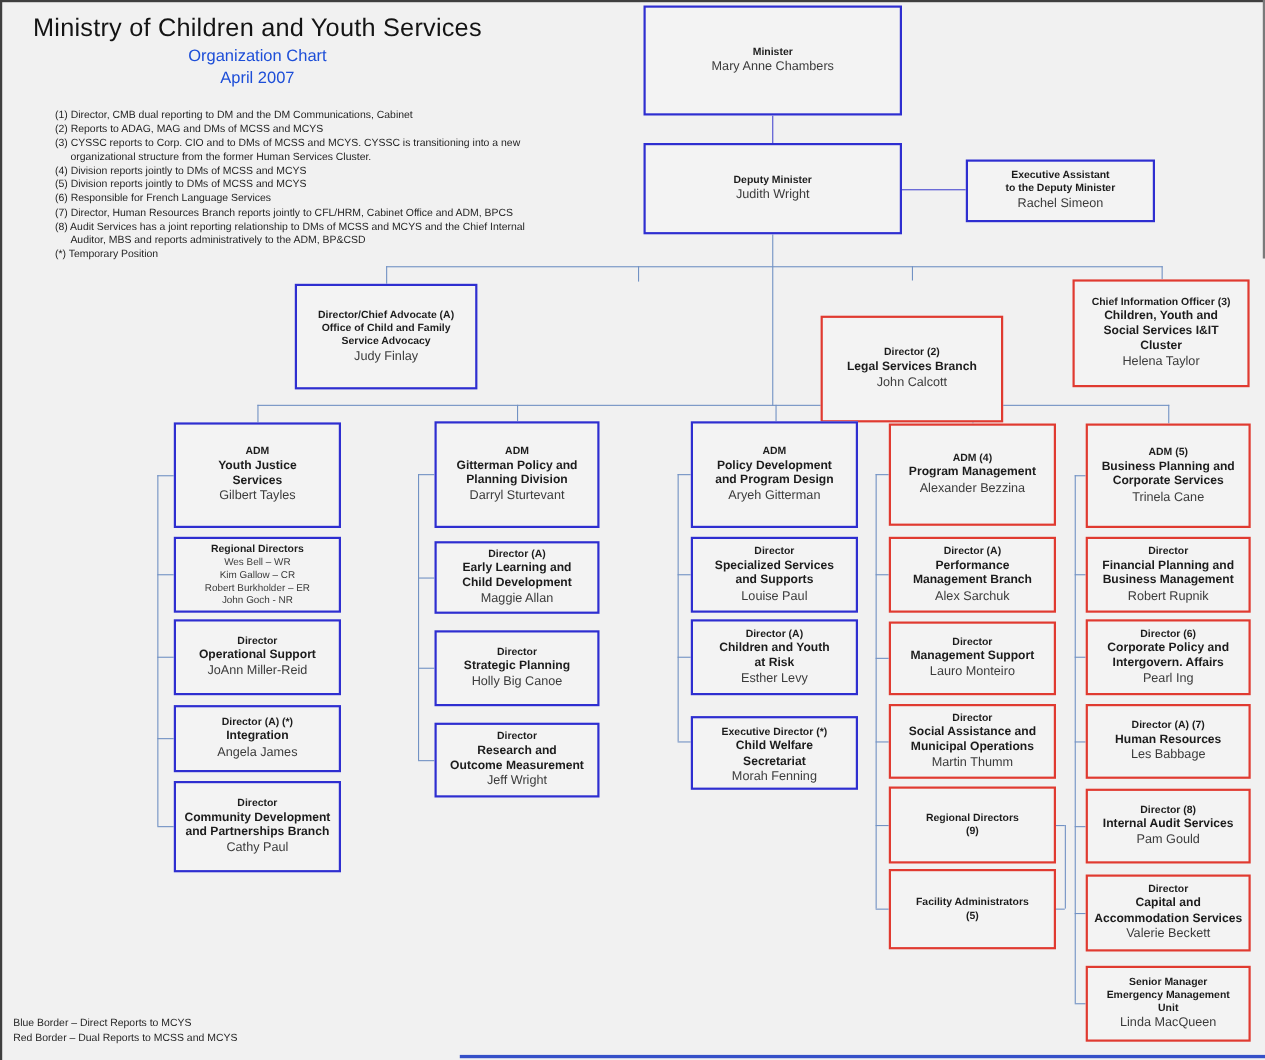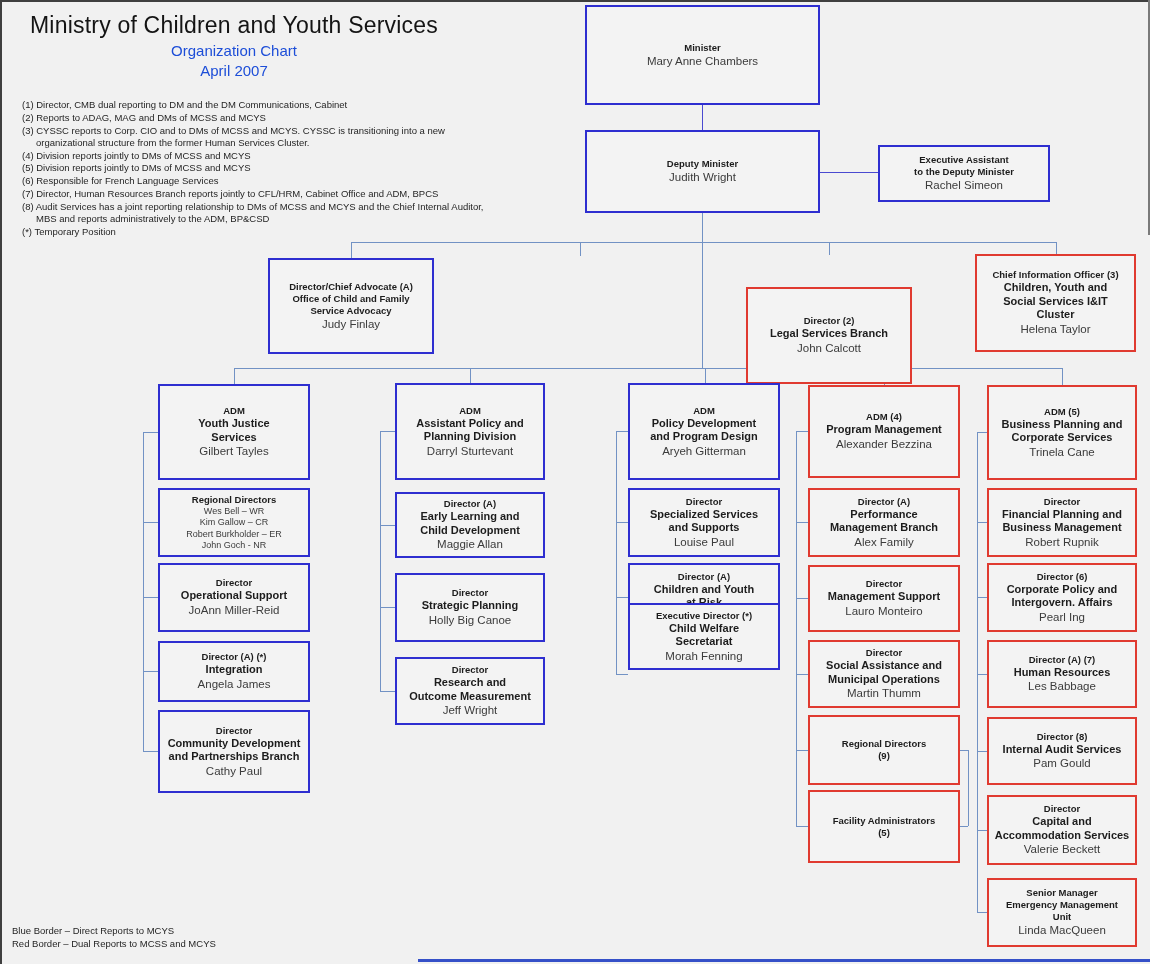--- a/index.html
+++ b/index.html
@@ -5,21 +5,21 @@
   html,body{margin:0;padding:0;background:#dcdcdc;}
   #page{
     position:relative;width:1150px;height:964px;overflow:hidden;
     background:#f1f1f1;
     font-family:"Liberation Sans", sans-serif;
   }
   .title-block{position:absolute;left:18px;top:12px;width:432px;text-align:center;}
   .title-main{font-size:23px;color:#141414;letter-spacing:.2px;}
   .title-sub{font-size:15px;color:#1d4ed8;margin-top:3px;}
   .footnotes{position:absolute;left:36px;top:99px;width:458px;font-size:9.5px;line-height:12.3px;color:#1f1f1f;}
-  .fn{text-indent:-14px;margin-bottom:.5px;}
+  .fn{text-indent:-14px;margin-bottom:.5px;margin-left:28px;}
   .legend{position:absolute;left:12px;top:924px;font-size:9.5px;line-height:13px;color:#1f1f1f;}
   .chart{position:absolute;left:0;top:0;width:1150px;height:964px;}
   .box{
     position:absolute;box-sizing:border-box;background:#f3f3f3;
     border:2px solid #2e2ed0;
     display:flex;flex-direction:column;justify-content:center;align-items:center;
     text-align:center;padding:2px;
   }
   .box.red{border-color:#e03a30;}
   .box.blue{border-color:#2e2ed0;}
@@ -166,21 +166,21 @@
         <span class="ln ln-n">Angela James</span>
       </div>
       <div class="box blue" style="left: 158px; top: 710px; width: 152px; height: 83px;">
         <span class="ln ln-h">Director</span>
         <span class="ln ln-hb">Community Development</span>
         <span class="ln ln-hb">and Partnerships Branch</span>
         <span class="ln ln-n">Cathy Paul</span>
       </div>
       <div class="box blue" style="left: 395px; top: 383px; width: 150px; height: 97px;">
         <span class="ln ln-h">ADM</span>
-        <span class="ln ln-hb">Assistant Policy and</span>
+        <span class="ln ln-hb">Gitterman Policy and</span>
         <span class="ln ln-hb">Planning Division</span>
         <span class="ln ln-n">Darryl Sturtevant</span>
       </div>
       <div class="box blue" style="left: 395px; top: 492px; width: 150px; height: 66px;">
         <span class="ln ln-h">Director (A)</span>
         <span class="ln ln-hb">Early Learning and</span>
         <span class="ln ln-hb">Child Development</span>
         <span class="ln ln-n">Maggie Allan</span>
       </div>
       <div class="box blue" style="left: 395px; top: 573px; width: 150px; height: 69px;">
@@ -205,36 +205,36 @@
         <span class="ln ln-hb">Specialized Services</span>
         <span class="ln ln-hb">and Supports</span>
         <span class="ln ln-n">Louise Paul</span>
       </div>
       <div class="box blue" style="left: 628px; top: 563px; width: 152px; height: 69px;">
         <span class="ln ln-h">Director (A)</span>
         <span class="ln ln-hb">Children and Youth</span>
         <span class="ln ln-hb">at Risk</span>
         <span class="ln ln-n">Esther Levy</span>
       </div>
-      <div class="box blue" style="left: 628px; top: 603px; width: 152px; height: 67px;">
+      <div class="box blue" style="left: 628px; top: 651px; width: 152px; height: 67px; justify-content: flex-end;">
         <span class="ln ln-h">Executive Director (*)</span>
         <span class="ln ln-hb">Child Welfare</span>
         <span class="ln ln-hb">Secretariat</span>
         <span class="ln ln-n">Morah Fenning</span>
       </div>
       <div class="box red" style="left: 808px; top: 385px; width: 152px; height: 93px;">
         <span class="ln ln-h">ADM (4)</span>
         <span class="ln ln-hb">Program Management</span>
         <span class="ln ln-n">Alexander Bezzina</span>
       </div>
       <div class="box red" style="left: 808px; top: 488px; width: 152px; height: 69px;">
         <span class="ln ln-h">Director (A)</span>
         <span class="ln ln-hb">Performance</span>
         <span class="ln ln-hb">Management Branch</span>
-        <span class="ln ln-n">Alex Family</span>
+        <span class="ln ln-n">Alex Sarchuk</span>
       </div>
       <div class="box red" style="left: 808px; top: 565px; width: 152px; height: 67px;">
         <span class="ln ln-h">Director</span>
         <span class="ln ln-hb">Management Support</span>
         <span class="ln ln-n">Lauro Monteiro</span>
       </div>
       <div class="box red" style="left: 808px; top: 640px; width: 152px; height: 68px;">
         <span class="ln ln-h">Director</span>
         <span class="ln ln-hb">Social Assistance and</span>
         <span class="ln ln-hb">Municipal Operations</span>

